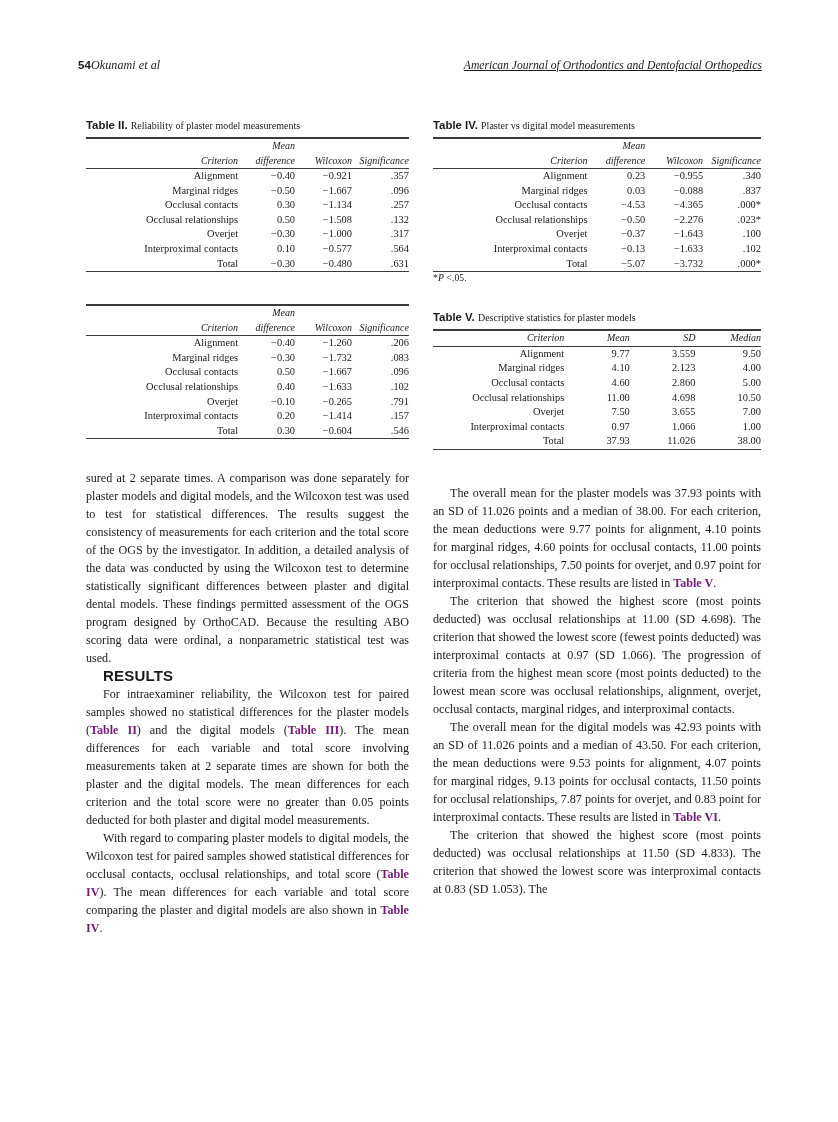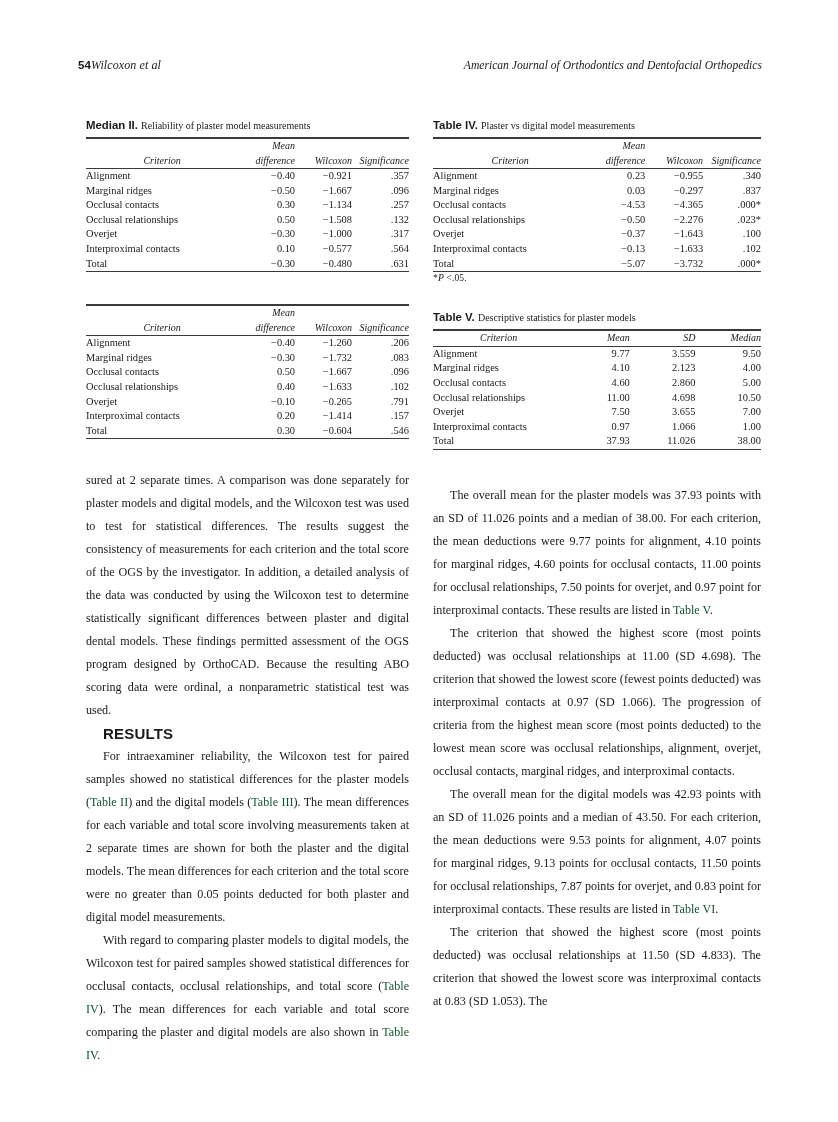--- a/index.html
+++ b/index.html
@@ -49,21 +49,21 @@
   }
   .runhead-right {
     position: absolute;
     right: 0;
     top: 0;
     text-align: right;
     font-style: italic;
     font-size: 11.6px;
     line-height: 16px;
   }
-  .runhead-right div { white-space: nowrap; }
+  .runhead-right div { white-space: nowrap; text-decoration: underline; }
 
   
   .col-left {
     position: absolute;
     left: 86px;
     top: 118px;
     width: 323px;
   }
   .col-right {
     position: absolute;
@@ -96,28 +96,28 @@
   }
   table.data thead th {
     font-style: italic;
     font-weight: normal;
     font-family: "Liberation Serif", serif;
     font-size: 10px;
     padding: 1px 0 2px 0;
     vertical-align: bottom;
     line-height: 11.5px;
   }
-  table.data thead th.c1 { text-align: center; }
+  table.data thead th.c1 { text-align: right; }
   table.data thead th.num { text-align: right; }
   table.data tbody td {
     padding: 1.1px 0;
     font-size: 10.4px;
     line-height: 12.4px;
   }
-  table.data tbody td.c1 { text-align: left; white-space: nowrap; font-family: Liberation Serif, serif; }
+  table.data tbody td.c1 { text-align: right; white-space: nowrap; font-family: Liberation Serif, serif; }
   table.data tbody td.num { text-align: right; white-space: nowrap; }
 
   .rule-top {
     border-top: 2.2px solid #3a3a3a;
   }
   tr.headrow th { border-bottom: 1px solid #3a3a3a; }
   tr.firstbody td { padding-top: 4.5px; }
   tr.lastbody td { padding-bottom: 4.5px; }
   tbody.bodysec { border-bottom: 1px solid #3a3a3a; }
 
@@ -131,64 +131,64 @@
   
   col.w-crit { width: 47%; }
   col.w-n3   { width: 17.6%; }
 
   col.w-critv { width: 40%; }
   col.w-n3v   { width: 20%; }
 
   
   .body-text {
     font-size: 12.1px;
-    line-height: 23px;
+    line-height: 18px;
     text-align: justify;
     text-justify: inter-word;
     hyphens: none;
   }
   .body-text p {
     margin: 0;
     text-indent: 17px;
   }
   .body-text p.noindent { text-indent: 0; }
   .sec-head {
     font-family: "Liberation Sans", sans-serif;
     font-weight: bold;
     font-size: 15px;
     letter-spacing: 0.2px;
     margin: 13px 0 6px 0;
     text-indent: 0;
   }
-  .xref { color: #14532d; }
+  .xref { color: #701a75; font-weight: bold; }
 
   .gap-tbl { height: 32px; }
   .gap-tbl-sm { height: 27px; }
   .gap-body { height: 30px; }
   .gap-body-r { height: 34px; }
 </style>
 </head>
 <body>
 
 <div class="page">
 
   <div class="runhead">
     <div class="runhead-left">
-      <span class="runhead-pageno">54</span><span class="runhead-author">Wilcoxon et al</span>
+      <span class="runhead-pageno">54</span><span class="runhead-author">Okunami et al</span>
     </div>
     <div class="runhead-right">
       <div>American Journal of Orthodontics and Dentofacial Orthopedics</div>
     </div>
   </div>
 
   <div class="col-left">
 
     <div class="tbl-block">
       <div class="tbl-caption">
-        <span class="tnum">Median II.</span>
+        <span class="tnum">Table II.</span>
         <span class="ttitle">Reliability of plaster model measurements</span>
       </div>
       <table class="data rule-top">
         <colgroup>
             <col class="w-crit">
             <col class="w-n3">
             <col class="w-n3">
             <col class="w-n3">
           </colgroup>
         <thead>
@@ -364,21 +364,21 @@
         <tbody class="bodysec">
           <tr class="firstbody">
             <td class="c1">Alignment</td>
             <td class="num">0.23</td>
             <td class="num">−0.955</td>
             <td class="num">.340</td>
           </tr>
           <tr>
             <td class="c1">Marginal ridges</td>
             <td class="num">0.03</td>
-            <td class="num">−0.297</td>
+            <td class="num">−0.088</td>
             <td class="num">.837</td>
           </tr>
           <tr>
             <td class="c1">Occlusal contacts</td>
             <td class="num">−4.53</td>
             <td class="num">−4.365</td>
             <td class="num">.000*</td>
           </tr>
           <tr>
             <td class="c1">Occlusal relationships</td>

